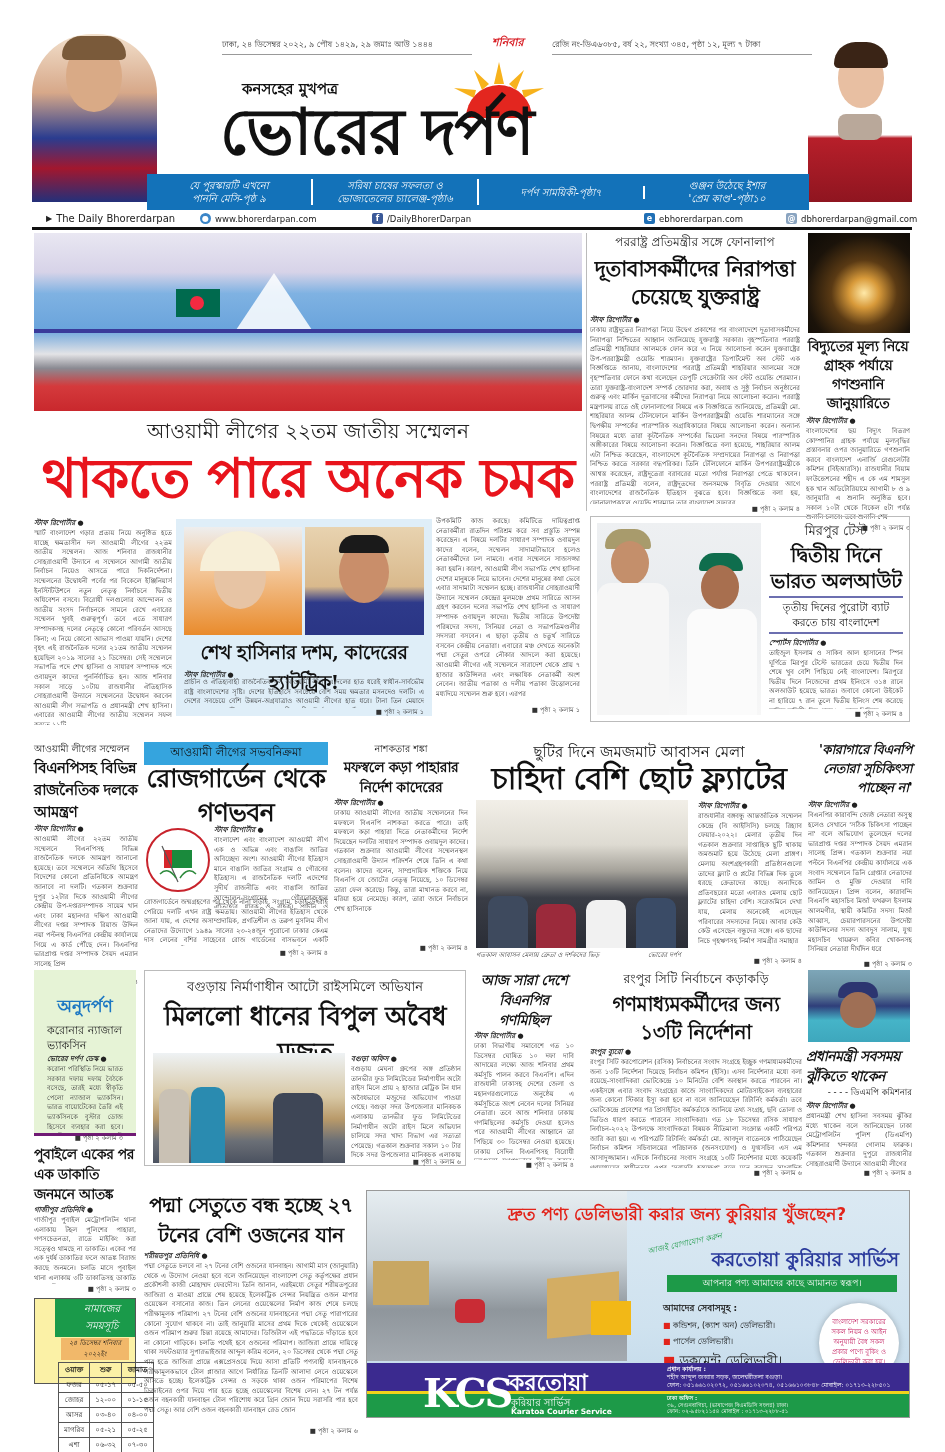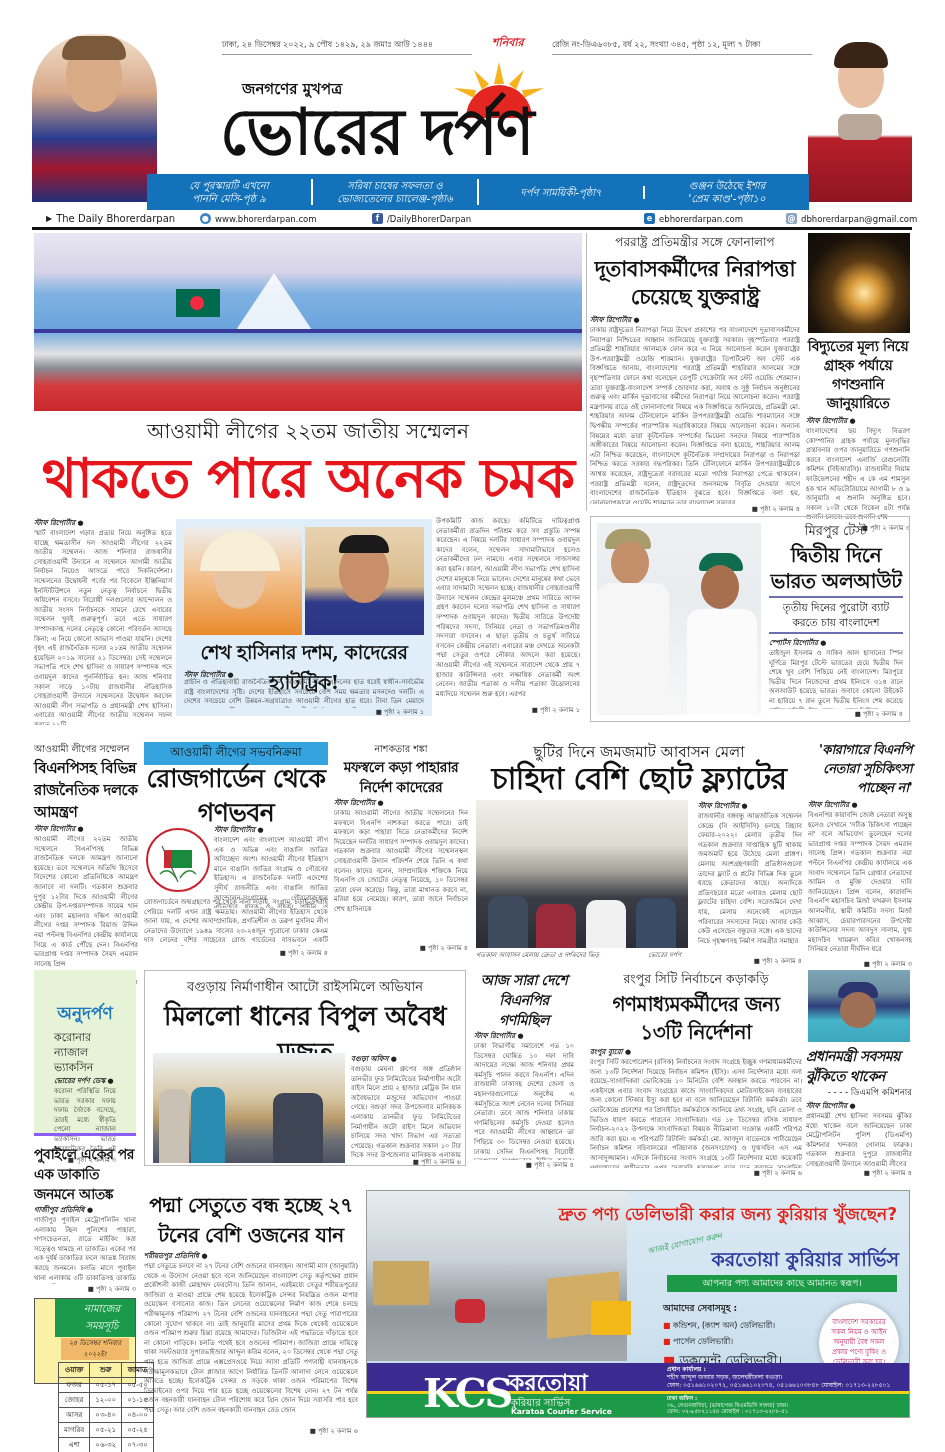--- a/index.html
+++ b/index.html
@@ -48,21 +48,21 @@
       <g fill="#f7b21c">
         <polygon points="55,0 50,22 60,22"></polygon>
         <polygon points="30,8 38,28 45,22"></polygon>
         <polygon points="80,8 65,22 72,28"></polygon>
         <polygon points="10,26 30,36 32,28"></polygon>
         <polygon points="100,26 78,28 80,36"></polygon>
       </g>
       <path d="M22,56 A33,33 0 0 1 88,56 Z" fill="#e3261f"></path>
     </svg>
   </div>
-  <div class="abs" style="left:210px;top:55px;font-size:15px;font-weight:bold;color:#111;">জনগণের মুখপত্র</div>
+  <div class="abs" style="left:210px;top:55px;font-size:15px;font-weight:bold;color:#111;">কনসহের মুখপত্র</div>
   <div class="abs" style="left:188px;top:66px;width:540px;font-family:'DejaVu Serif',serif;font-size:64px;font-weight:bold;color:#111;letter-spacing:-2px;line-height:88px;">ভোরের দর্পণ</div>
 
   <div class="abs promo-bar" style="left:115px;top:152px;width:662px;height:36px;">
     <div class="promo-item">
         <div>যে পুরস্কারটি এখনো</div>
         <div>পাননি মেসি-পৃষ্ঠ ৯</div>
       </div>
     <div class="promo-item">
         <div>সরিষা চাষের সফলতা ও</div>
         <div>ভোজ্যতেলের চ্যালেঞ্জ-পৃষ্ঠা৬</div>
@@ -225,21 +225,21 @@
   <div class="jump">■ পৃষ্ঠা ২ কলাম ৪</div>
 </div>
 
 <div class="abs" style="left:808px;top:740px;width:104px;">
   <div class="hl" style="font-size:13px;line-height:19px;text-align:right;font-style:italic;">'কারাগারে বিএনপি নেতারা সুচিকিৎসা পাচ্ছেন না'</div>
   <div class="byline" style="margin-top:2px;">স্টাফ রিপোর্টার ●</div>
   <div class="body-text" style="height:148px;">বিএনপির কারাবন্দি জ্যেষ্ঠ নেতারা অসুস্থ হলেও সেখানে 'সঠিক চিকিৎসা পাচ্ছেন না' বলে অভিযোগ তুলেছেন দলের ভারপ্রাপ্ত দপ্তর সম্পাদক সৈয়দ এমরান সালেহ প্রিন্স। গতকাল শুক্রবার নয়া পল্টনে বিএনপির কেন্দ্রীয় কার্যালয়ে এক সংবাদ সম্মেলনে তিনি গ্রেপ্তার নেতাদের জামিন ও মুক্তি দেওয়ার দাবি জানিয়েছেন। প্রিন্স বলেন, কারাবন্দি বিএনপি মহাসচিব মির্জা ফখরুল ইসলাম আলমগীর, স্থায়ী কমিটির সদস্য মির্জা আব্বাস, চেয়ারপারসনের উপদেষ্টা কাউন্সিলের সদস্য আবদুস সালাম, যুগ্ম মহাসচিব খায়রুল কবির খোকনসহ সিনিয়র নেতারা দীর্ঘদিন ধরে</div>
   <div class="jump">■ পৃষ্ঠা ২ কলাম ৩</div>
 </div>
 
-<div class="abs" style="left:34px;top:970px;width:102px;height:166px;background:#e6f3d6;border-bottom:3px solid #8b5cf6;padding:20px;">
+<div class="abs" style="left:34px;top:970px;width:102px;height:166px;background:#e6f3d6;border-bottom:3px solid #701a75;padding:13px;">
   <div style="font-size:17px;font-weight:bold;color:#1c77c3;text-align:center;margin-top:10px;">অনুদর্পণ</div>
   <div style="font-size:11px;line-height:15px;color:#222;margin-top:2px;">করোনার ন্যাজাল ভ্যাকসিন</div>
   <div class="byline">ভোরের দর্পণ ডেস্ক ●</div>
   <div class="body-text" style="height:68px;">করোনা পরিস্থিতি নিয়ে ভারত সরকার দফায় দফায় বৈঠকে বসেছে, তারই মধ্যে স্বীকৃতি পেলো ন্যাজাল ভ্যাকসিন। ভারত বায়োটেকের তৈরি এই ভ্যাকসিনকে বুস্টার ডোজ হিসেবে ব্যবহার করা হবে। প্রাথমিকভাবে বেসরকারি হাসপাতাল</div>
   <div class="jump">■ পৃষ্ঠা ২ কলাম ৩</div>
 </div>
 
 <div class="abs" style="left:34px;top:1144px;width:102px;">
   <div class="hl" style="font-size:14px;line-height:20px;text-align:left;">পুবাইলে একের পর এক ডাকাতি জনমনে আতঙ্ক</div>
   <div class="byline">গাজীপুর প্রতিনিধি ●</div>
@@ -344,21 +344,21 @@
   <div class="jump">■ পৃষ্ঠা ২ কলাম ৬</div>
 </div>
 
 <div class="abs" style="left:366px;top:1190px;width:544px;height:228px;background:linear-gradient(180deg,#dbe9f3 0%,#cfe2ef 60%,#bfd7e8 100%);border:1px solid #999;overflow:hidden;">
   <div class="abs" style="left:0;top:0;width:260px;height:170px;background:linear-gradient(180deg,#e6edf1 0%,#c9d2d8 40%,#8f969c 70%,#a4aab0 100%);">
     <div style="position:absolute;left:6px;top:70px;width:56px;height:44px;background:#c8a763;"></div>
     <div style="position:absolute;left:180px;top:84px;width:72px;height:60px;background:#d3ad63;transform:skewY(-6deg);"></div>
     <div style="position:absolute;left:224px;top:110px;width:40px;height:34px;background:#f2b817;"></div>
     <div style="position:absolute;left:88px;top:108px;width:30px;height:24px;background:#c92c35;border-radius:6px;"></div>
   </div>
-  <div class="abs" style="left:90px;top:10px;width:440px;text-align:right;font-size:17px;font-weight:bold;color:#e2231a;">দ্রুত পণ্য ডেলিভারী করার জন্য কুরিয়ার খুঁজছেন?</div>
+  <div class="abs" style="left:90px;top:10px;width:440px;text-align:center;font-size:17px;font-weight:bold;color:#e2231a;">দ্রুত পণ্য ডেলিভারী করার জন্য কুরিয়ার খুঁজছেন?</div>
   <div class="abs" style="left:280px;top:46px;font-size:8px;color:#1d9a48;font-style:italic;transform:rotate(-12deg);">আজই যোগাযোগ করুন</div>
   <div class="abs" style="left:306px;top:54px;width:226px;text-align:right;font-size:19px;font-weight:bold;color:#2a3a9c;">করতোয়া কুরিয়ার সার্ভিস</div>
   <div class="abs" style="left:300px;top:84px;width:230px;background:#1d9a48;color:#fff;font-size:9px;text-align:center;padding:1px 0;">আপনার পণ্য আমাদের কাছে আমানত স্বরূপ।</div>
   <div class="abs" style="left:296px;top:110px;width:140px;">
     <div style="font-size:9px;font-weight:bold;color:#222;">আমাদের সেবাসমূহ :</div>
     <div style="font-size:8px;margin-top:3px;"><span style="color:#e2231a;">■</span> <span>কন্ডিশন, (ক্যাশ অন) ডেলিভারী।</span></div>
     <div style="font-size:8px;margin-top:3px;"><span style="color:#e2231a;">■</span> <span>পার্সেল ডেলিভারী।</span></div>
     <div style="font-size:13px;margin-top:3px;"><span style="color:#e2231a;">■</span> <span>ডকুমেন্ট ডেলিভারী।</span></div>
     <div style="font-size:8px;margin-top:3px;"><span style="color:#e2231a;">■</span> <span>গিফট ডেলিভারী।</span></div>
     <div style="font-size:8px;margin-top:3px;"><span style="color:#e2231a;">■</span> <span>নরমাল ডেলিভারী।</span></div>

